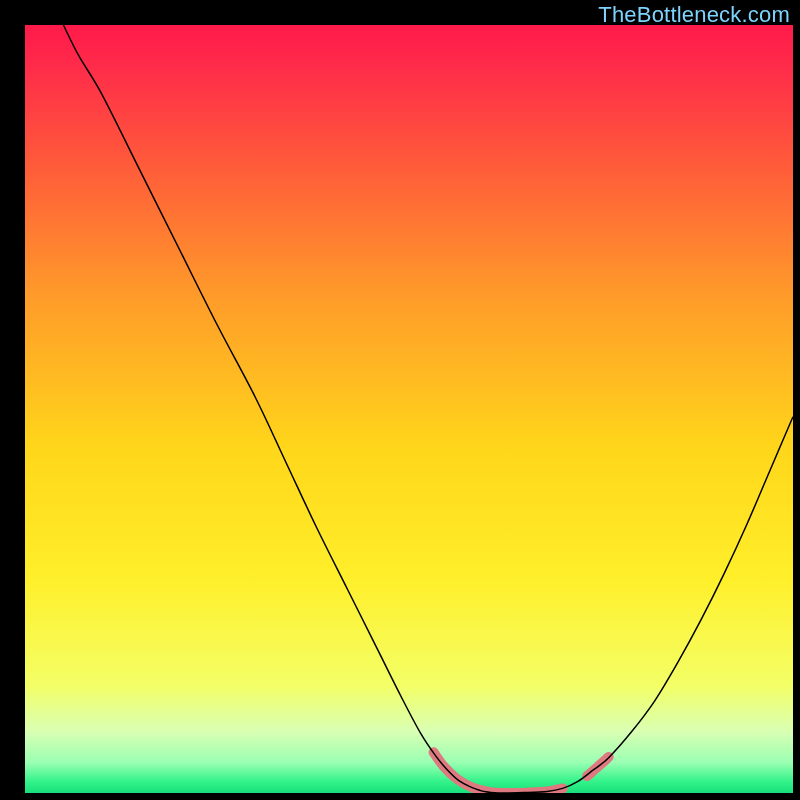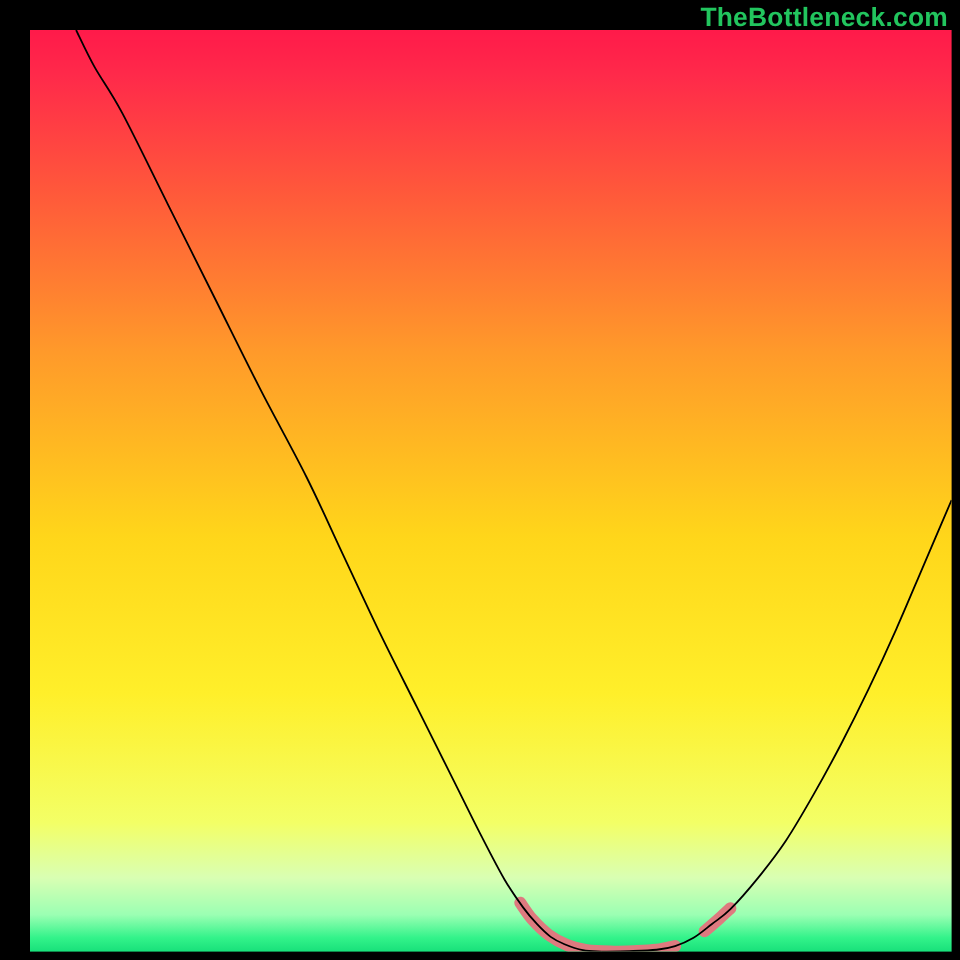--- a/index.html
+++ b/index.html
@@ -15,23 +15,23 @@
     width: 800px;
     height: 800px;
     background: #000;
   }
   .watermark {
     position: absolute;
     top: 2px;
     right: 10px;
     font-family: Arial, Helvetica, sans-serif;
     font-size: 22px;
-    color: #22c55e;
+    color: #7dd3fc;
     letter-spacing: 0.2px;
-    font-weight: 700;
+    font-weight: 400;
   }
   svg {
     display: block;
   }
 </style>
 </head>
 <body>
 <div class="frame">
 
 <svg id="chart-svg" width="800" height="800" viewBox="0 0 800 800">

